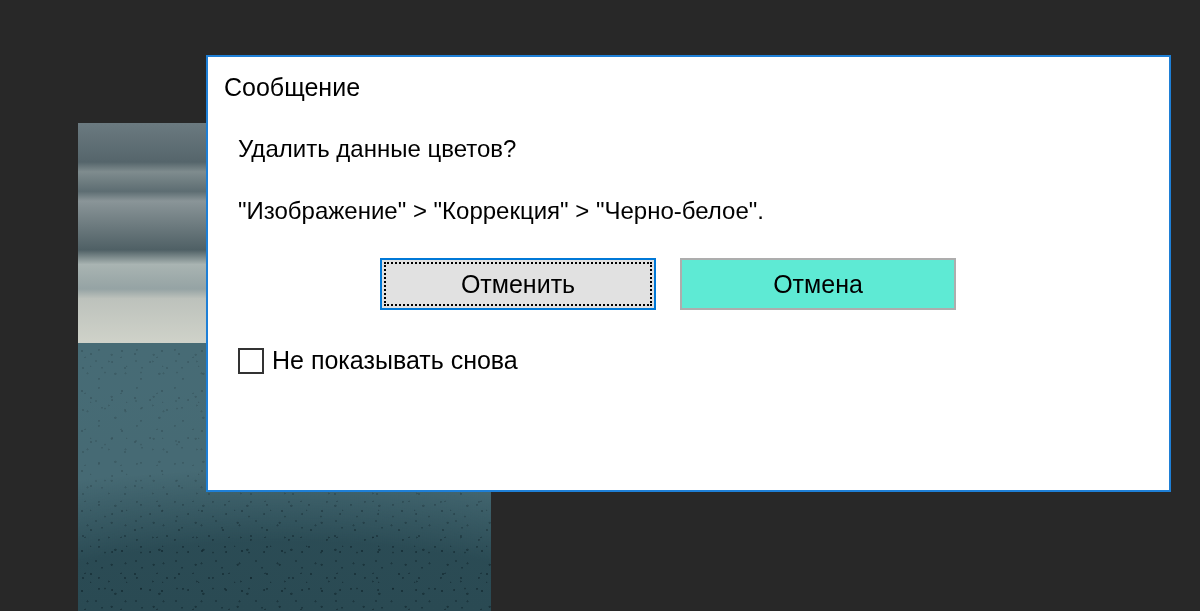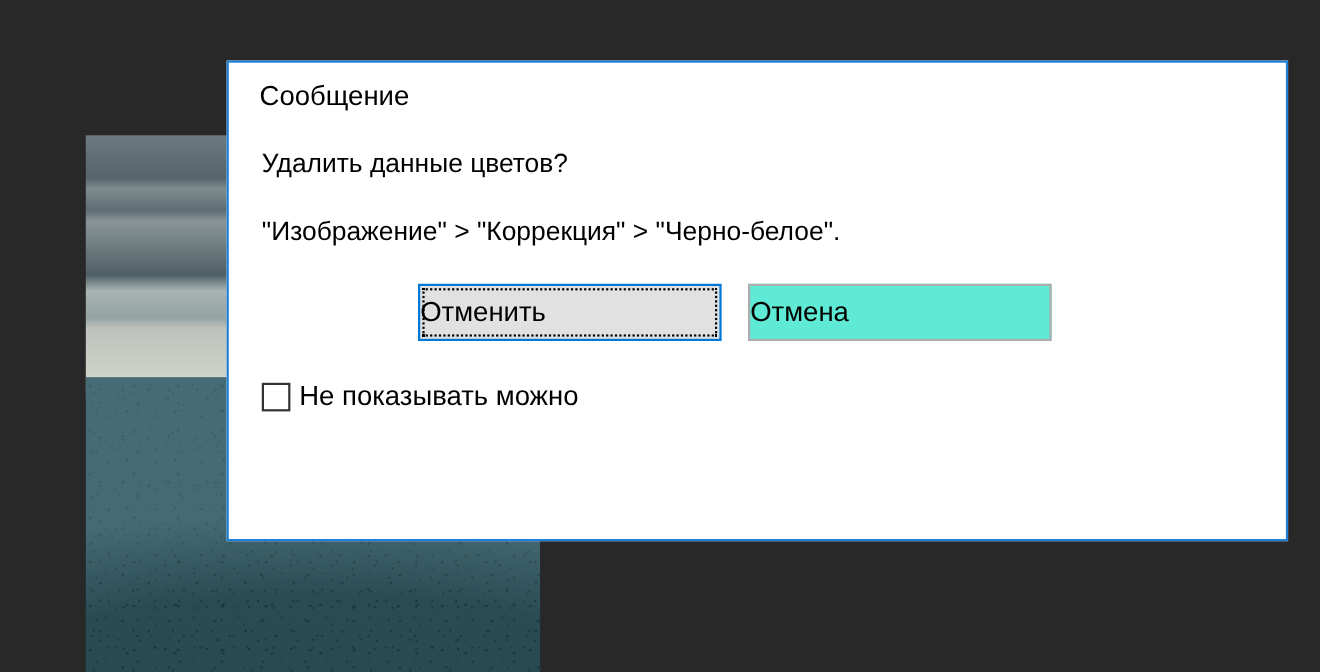--- a/index.html
+++ b/index.html
@@ -77,21 +77,21 @@
       top: 55px;
       width: 965px;
       height: 437px;
       background: #ffffff;
       border: 2px solid #1e7fd6;
       display: flex;
       flex-direction: column;
     }
     .dialog-titlebar {
       height: 50px;
-      padding: 10px 16px 0 28px;
+      padding: 10px 16px 0 16px;
       font-size: 25px;
       color: #000;
       display: flex;
       align-items: center;
     }
     .dialog-body {
       flex: 1;
       padding: 26px 0 0 30px;
       font-size: 24px;
       color: #000;
@@ -111,21 +111,21 @@
     }
     .btn {
       width: 276px;
       height: 52px;
       font-size: 25px;
       font-family: inherit;
       color: #000;
       cursor: pointer;
       display: flex;
       align-items: center;
-      justify-content: flex-start;
+      justify-content: center;
     }
     .btn-default {
       background: #e1e1e1;
       border: 2px solid #0078d7;
       outline: 2px dotted #000;
       outline-offset: -6px;
     }
     .btn-secondary {
       background: #5eead4;
       border: 2px solid #adadad;
@@ -167,16 +167,16 @@
     <div class="dialog-buttons">
       <div class="btn btn-default">
         <span>Отменить</span>
       </div>
       <div class="btn btn-secondary">
         <span>Отмена</span>
       </div>
     </div>
     <div class="dialog-footer">
       <span class="checkbox"></span>
-      <span>Не показывать можно</span>
+      <span>Не показывать снова</span>
     </div>
   </div>
 </div>
 
 </body></html>

